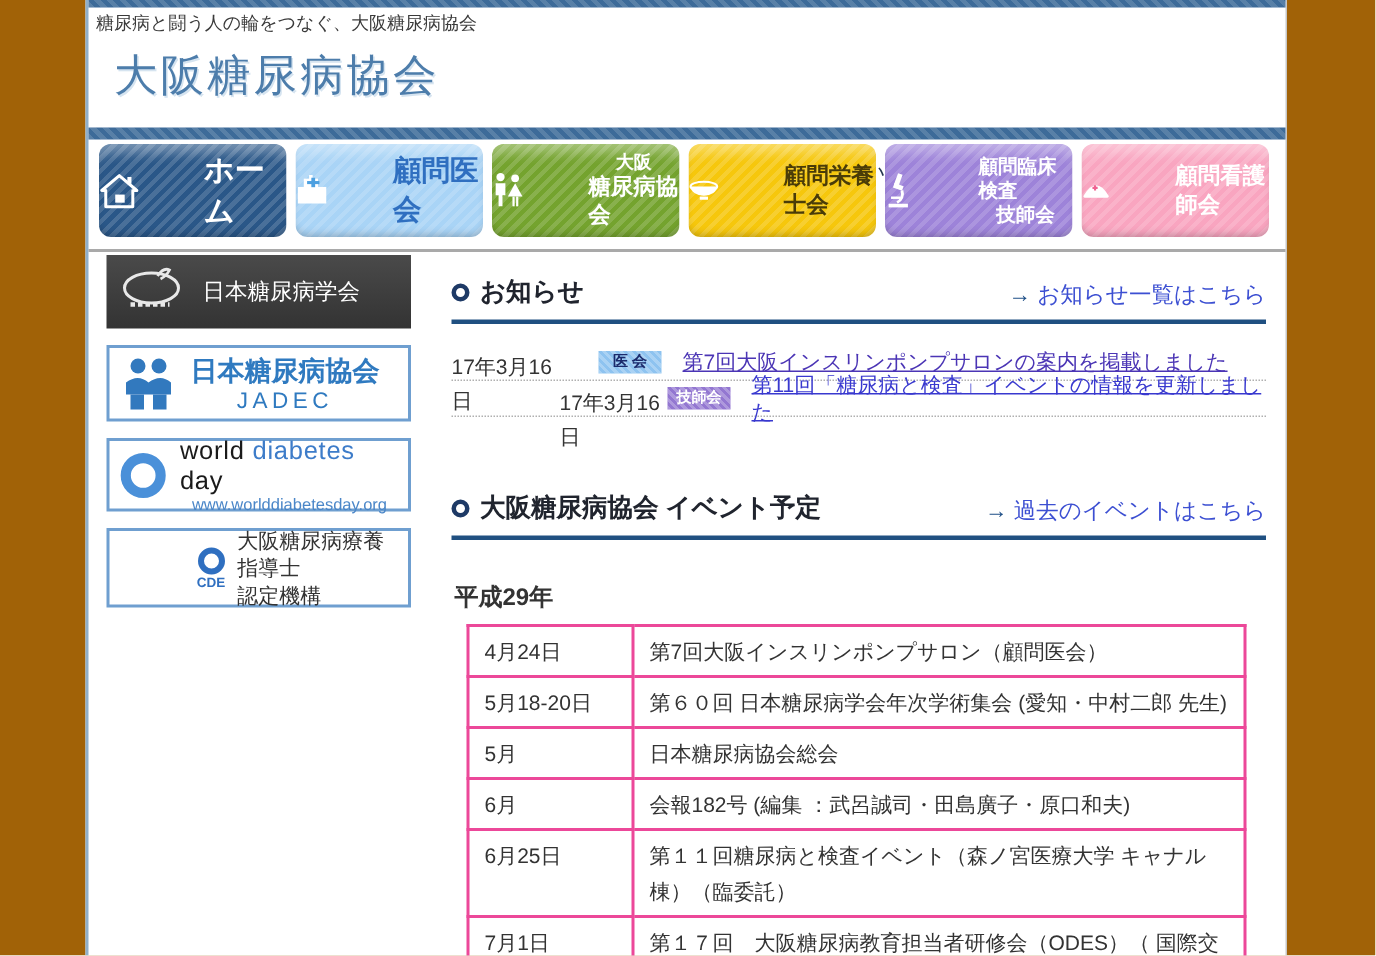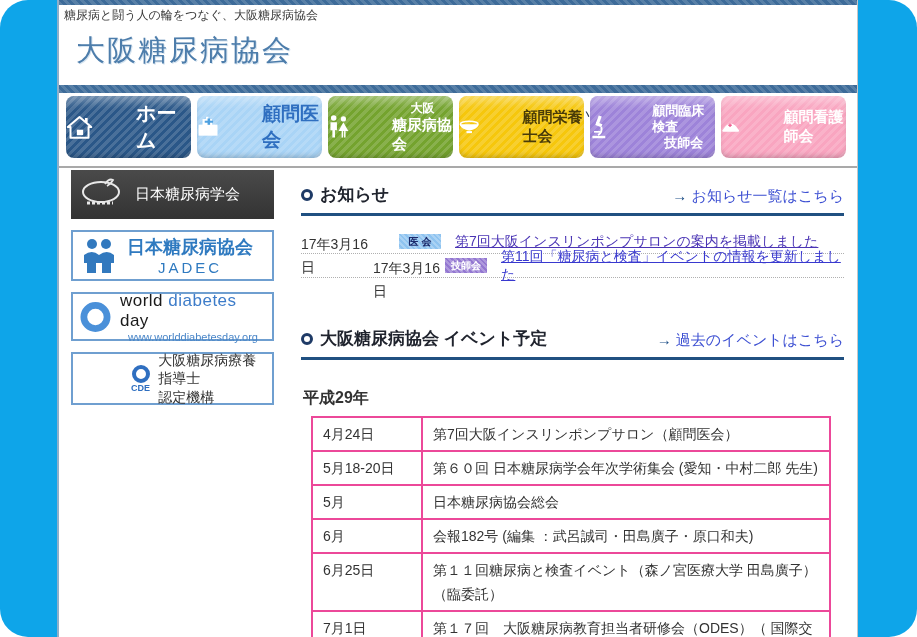--- a/index.html
+++ b/index.html
@@ -1,18 +1,18 @@
 <!DOCTYPE html>
 <html><head>
 <meta charset="utf-8">
 <style>
   * { margin:0; padding:0; box-sizing:border-box; }
   html,body { width:917px; height:637px; overflow:hidden; background:#fff;
               font-family:"Liberation Sans", sans-serif; }
-  .page { position:relative; width:917px; height:637px; background:#0ea5e9;border-radius:28px; }
+  .page { position:relative; width:917px; height:637px; background:#a16207; }
   .container { position:absolute; left:57px; top:0; width:801px; height:637px;
                border-left:2px solid #8fafc9; border-right:1px solid #c6c6c6; background:#fff; }
 
   
   .stripe-bar { background:#3d6b99;
     background-image:repeating-linear-gradient(45deg, rgba(255,255,255,.14) 0 3px, rgba(0,0,0,0) 3px 6px); }
   .topbar { position:absolute; top:0; left:0; width:100%; height:5px; }
   .tagline { position:absolute; top:7px; left:5px; font-size:12px; color:#3a3a3a; }
   .site-title { position:absolute; top:31px; left:17px; font-size:29px; color:#4d7dab;
                 letter-spacing:2px; text-shadow:1px 1px 0 #d6e4f0; }
@@ -307,21 +307,21 @@
           <tr>
             <td class="ev-date">5月</td>
             <td>日本糖尿病協会総会</td>
           </tr>
           <tr>
             <td class="ev-date">6月</td>
             <td>会報182号 (編集 ：武呂誠司・田島廣子・原口和夫)</td>
           </tr>
           <tr>
             <td class="ev-date">6月25日</td>
-            <td>第１１回糖尿病と検査イベント（森ノ宮医療大学 田島廣子）（臨委託）</td>
+            <td>第１１回糖尿病と検査イベント（森ノ宮医療大学 キャナル棟）（臨委託）</td>
           </tr>
           <tr>
             <td class="ev-date">7月1日</td>
             <td>第１７回　大阪糖尿病教育担当者研修会（ODES）（ 国際交流センター ）(幹事：小杉圭右、馬屋原豊 他)（医委託）</td>
           </tr>
         </tbody>
       </table>
 
     </main>
   </div>

